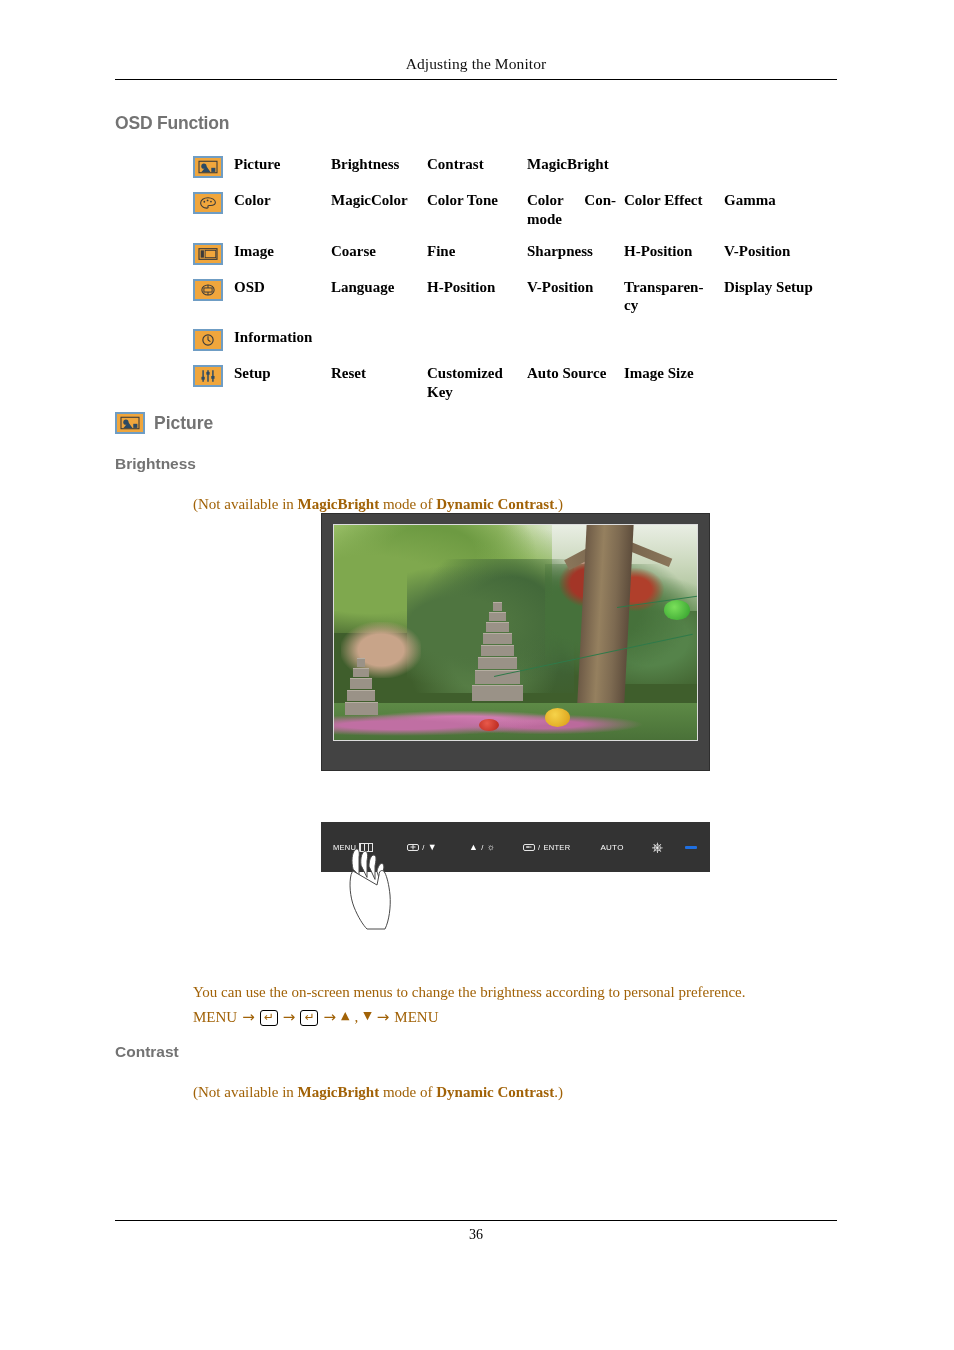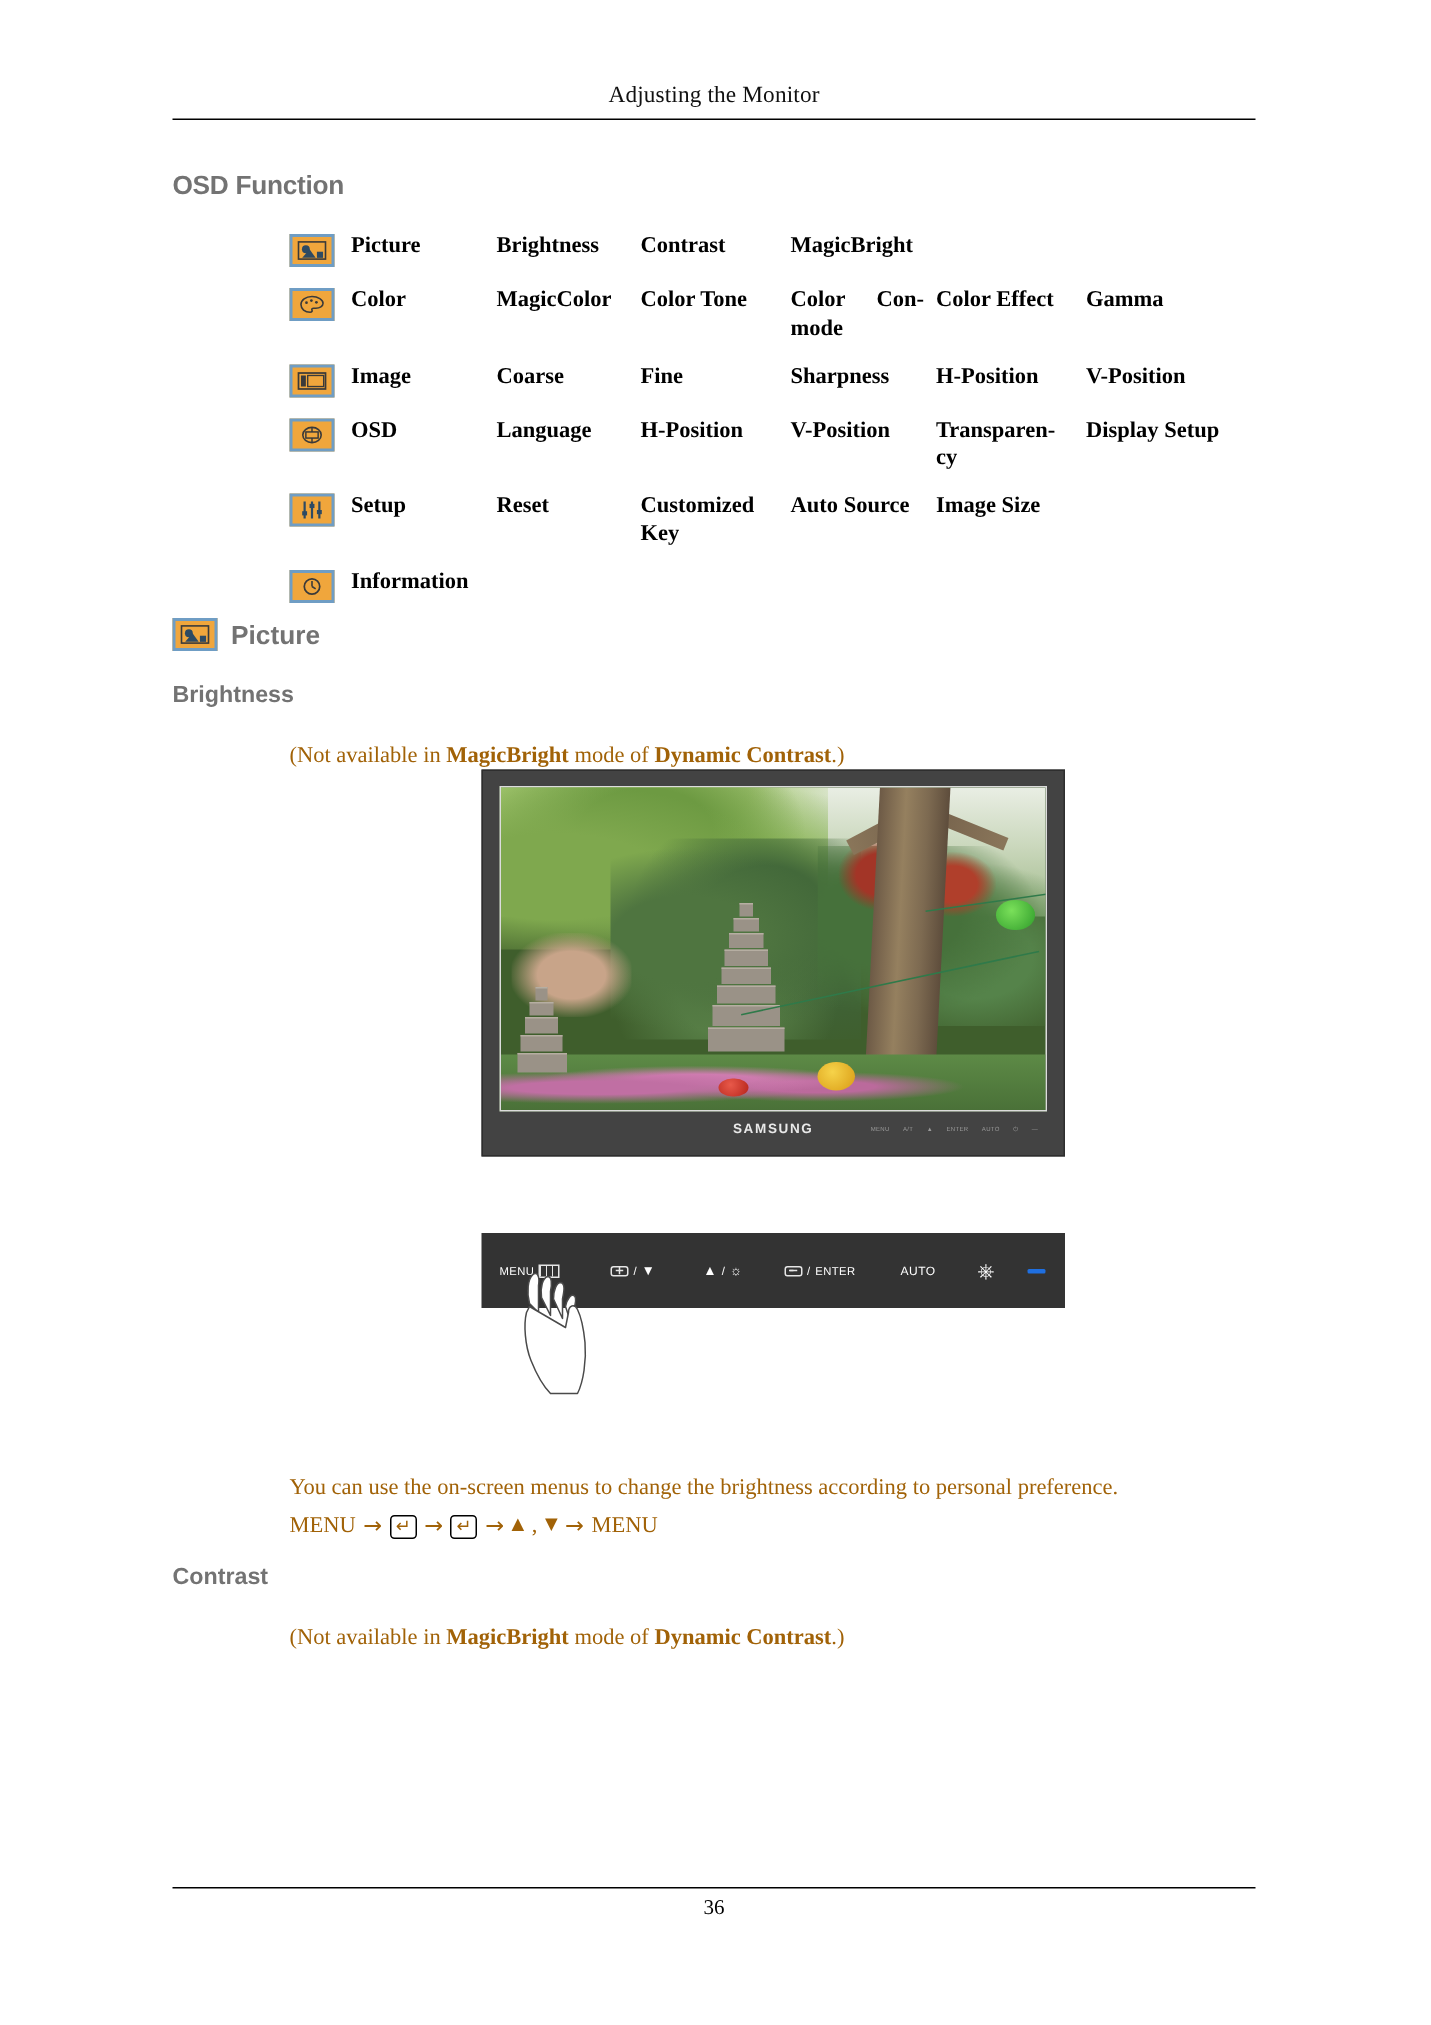--- a/index.html
+++ b/index.html
@@ -384,21 +384,21 @@
     top: 845px;
     width: 62px;
     height: 85px;
     pointer-events: none;
   }
 
   
   .footer-area {
     position: absolute;
     left: 115px;
-    top: 1258px;
+    top: 1220px;
     width: 722px;
   }
   .footer-rule { border-top: 1.6px solid #000; }
   .footer-page-number {
     margin-top: 6px;
     text-align: center;
     font-family: "Liberation Serif", serif;
     font-size: 14px;
   }
 </style>
@@ -489,20 +489,33 @@
       </div>
       <div class="cell-name">OSD</div>
       <div class="cell c1">Language</div>
       <div class="cell c2">H-Position</div>
       <div class="cell c3">V-Position</div>
       <div class="cell c4">
         <span>Transparen-</span><br>
         <span>cy</span>
       </div>
       <div class="cell c5">Display Setup</div>
+    </div>
+
+    <div class="osd-row">
+      <div class="cell-icon">
+        <span class="osd-icon">
+          <svg viewBox="0 0 30 22">
+            <circle cx="15" cy="11" r="6.3" fill="none" stroke="#3a3a3a" stroke-width="1.4"></circle>
+            <line x1="15" y1="11" x2="15" y2="6.5" stroke="#3a3a3a" stroke-width="1.3"></line>
+            <line x1="15" y1="11" x2="18" y2="13" stroke="#3a3a3a" stroke-width="1.3"></line>
+          </svg>
+        </span>
+      </div>
+      <div class="cell-name">Information</div>
     </div>
 
     <div class="osd-row">
       <div class="cell-icon">
         <span class="osd-icon">
           <svg viewBox="0 0 30 22">
             <line x1="9" y1="4" x2="9" y2="18" stroke="#2d4a63" stroke-width="1.8"></line>
             <line x1="15" y1="4" x2="15" y2="18" stroke="#2d4a63" stroke-width="1.8"></line>
             <line x1="21" y1="4" x2="21" y2="18" stroke="#2d4a63" stroke-width="1.8"></line>
             <rect x="7" y="12" width="4" height="3.4" fill="#2d4a63"></rect>
@@ -513,33 +526,20 @@
       </div>
       <div class="cell-name">Setup</div>
       <div class="cell c1">Reset</div>
       <div class="cell c2">
         <span>Customized</span><br>
         <span>Key</span>
       </div>
       <div class="cell c3">Auto Source</div>
       <div class="cell c4">Image Size</div>
       <div class="cell c5"></div>
-    </div>
-
-    <div class="osd-row">
-      <div class="cell-icon">
-        <span class="osd-icon">
-          <svg viewBox="0 0 30 22">
-            <circle cx="15" cy="11" r="6.3" fill="none" stroke="#3a3a3a" stroke-width="1.4"></circle>
-            <line x1="15" y1="11" x2="15" y2="6.5" stroke="#3a3a3a" stroke-width="1.3"></line>
-            <line x1="15" y1="11" x2="18" y2="13" stroke="#3a3a3a" stroke-width="1.3"></line>
-          </svg>
-        </span>
-      </div>
-      <div class="cell-name">Information</div>
     </div>
 
   </div>
 
   <div class="h-sans" id="picture-heading-row">
     <span class="osd-icon">
       <svg viewBox="0 0 30 22">
         <rect x="4" y="4" width="22" height="14" fill="none" stroke="#3a3a3a" stroke-width="1.3"></rect>
         <circle cx="10" cy="10" r="3.2" fill="#2d4a63"></circle>
         <path d="M7 17 L13 10 L18 17 Z" fill="#2d4a63"></path>
@@ -588,32 +588,20 @@
         <div class="tier" style="width:100%; height:20%;"></div>
       </div>
 
       <div id="rope"></div>
       <div id="rope2"></div>
       <div id="lantern-red"></div>
       <div id="lantern-yellow"></div>
       <div id="lantern-green"></div>
     </div>
 
-    <div id="monitor-bezel-bottom">
-      <div id="samsung-logo">SAMSUNG</div>
-      <div id="bezel-mini-keys">
-        <span>MENU</span>
-        <span>A/T</span>
-        <span>▲</span>
-        <span>ENTER</span>
-        <span>AUTO</span>
-        <span>⏻</span>
-        <span>—</span>
-      </div>
-    </div>
   </div>
 
   <div id="control-panel-figure">
     <div id="control-panel-row">
 
       <div class="cp-key" id="cp-menu">
         <span>MENU</span>
         <span class="menu-icon-rect"></span>
       </div>
 

